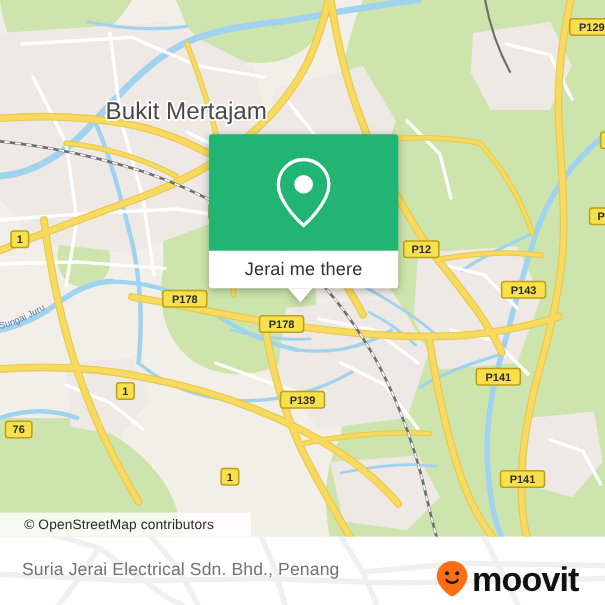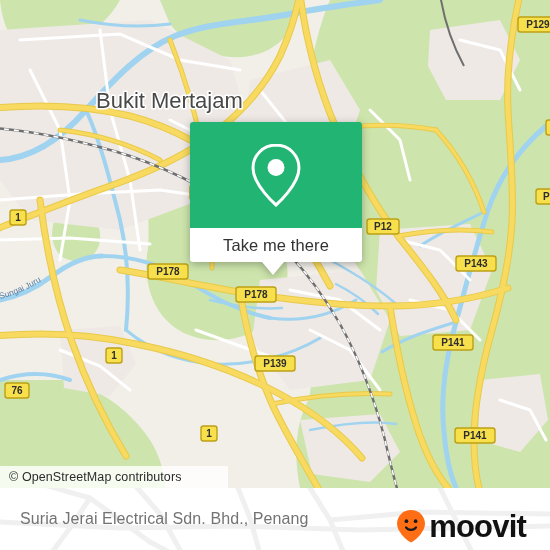--- a/index.html
+++ b/index.html
@@ -31,21 +31,21 @@
   
   #attribution {
     position: absolute;
     left: 0;
     top: 466px;
     height: 22px;
     width: 228px;
     background: rgba(255,255,255,0.82);
     display: flex;
     align-items: center;
-    padding-left: 9px;
+    padding-left: 22px;
     z-index: 40;
   }
   #attribution span {
     font-size: 12.5px;
     color: #2b2b2b;
     letter-spacing: 0.1px;
     white-space: nowrap;
   }
 
   
@@ -348,21 +348,21 @@
   </div>
 
   <div id="callout">
     <div id="callout-green">
       <svg width="62" height="72" viewBox="0 0 62 72">
         <path d="M31 6 C 18.3 6 8 16.3 8 29 C 8 46 31 66 31 66 C 31 66 54 46 54 29 C 54 16.3 43.7 6 31 6 Z" fill="none" stroke="#ffffff" stroke-width="3"></path>
         <circle cx="31" cy="28.5" r="8.5" fill="#ffffff"></circle>
       </svg>
     </div>
     <div id="callout-white">
-      <span>Take me there</span>
+      <span>Jerai me there</span>
     </div>
     <div id="callout-tail"></div>
   </div>
 
   <div id="footer">
     <svg id="footer-watermark" viewBox="0 0 550 100">
       <g fill="none" stroke="#f0f0f0" stroke-width="5" stroke-linecap="round">
         <path d="M 20 10 L 90 30 L 150 74 L 200 100"></path>
         <path d="M 120 0 L 160 46 L 190 100"></path>
         <path d="M 230 0 L 250 50 L 264 100"></path>

